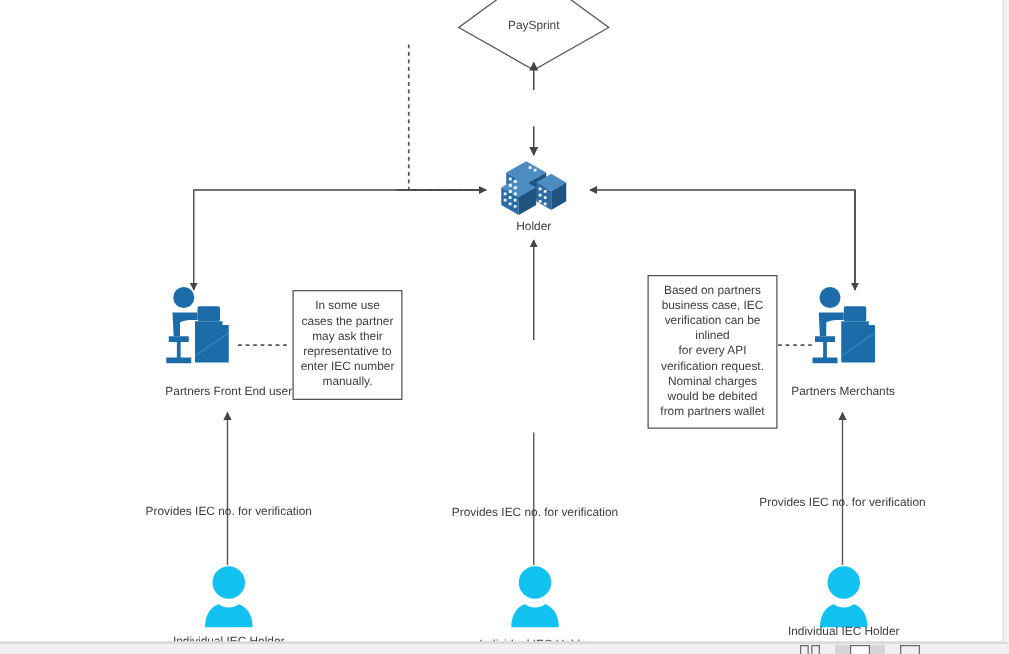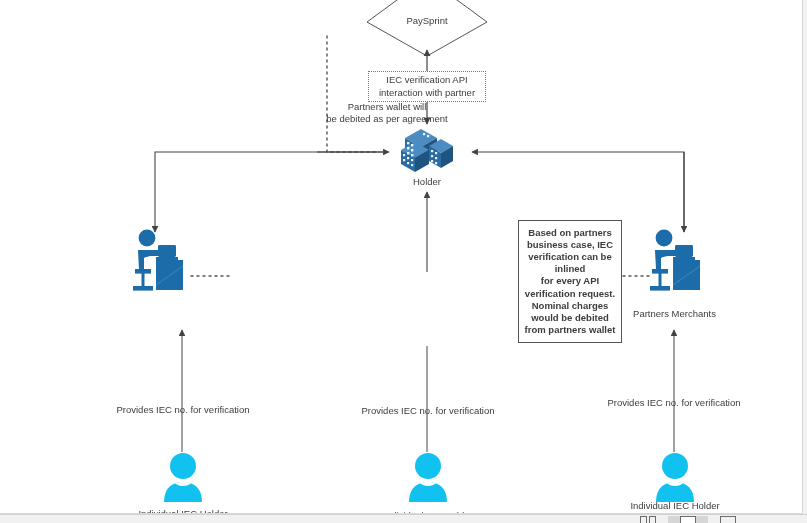--- a/index.html
+++ b/index.html
@@ -23,21 +23,20 @@
     border:1px solid #555;
     background:#fff;
     font-size:9.5px;
     color:#3c3c3c;
     line-height:12.2px;
     text-align:center;
     white-space:pre-line;
     display:flex;align-items:center;justify-content:center;
     box-sizing:border-box;
     padding:2px 3px;
-    font-weight:bold;
   }
   .dotbox{
     position:absolute;
     border:1px dotted #777;
     background:#fff;
     font-size:9.5px;color:#3c3c3c;line-height:12.5px;
     text-align:center;white-space:pre-line;
     display:flex;align-items:center;justify-content:center;
     box-sizing:border-box;
   }
@@ -175,31 +174,34 @@
       <path d="M13 31 C16 35 26 35 29 31 C26 29.5 16 29.5 13 31 Z" fill="#ffffff"></path>
     </svg>
     <svg class="icon" style="left:637px;top:452px;" width="42" height="50" viewBox="0 0 42 50">
       <circle cx="21" cy="14" r="13" fill="#11c2f0"></circle>
       <path d="M2 50 C2 36 10 30 21 30 C32 30 40 36 40 50 Z" fill="#11c2f0"></path>
       <path d="M13 31 C16 35 26 35 29 31 C26 29.5 16 29.5 13 31 Z" fill="#ffffff"></path>
     </svg>
 
     <div class="plain" style="left:360px;top:15px;width:100px;">PaySprint</div>
 
-    <div class="dotbox" style="left:351px;top:71px;width:118px;height:31px;">IEC verification API
-interaction with partner</div>
-
-    <div class="plain" style="left:240px;top:101px;width:260px;text-align:center;">Partners wallet will
-be debited as per agreement</div>
+
 
     <div class="plain" style="left:375px;top:176px;width:70px;">Holder</div>
 
+    <div class="plain" style="left:88px;top:308px;width:156px;">Partners Front End user</div>
 
     <div class="plain" style="left:600px;top:308px;width:115px;">Partners Merchants</div>
 
+    <div class="boxtext" style="left:217px;top:232px;width:88px;height:88px;">In some use
+cases the partner
+may ask their
+representative to
+enter IEC number
+manually.</div>
 
 
     <div class="boxtext" style="left:501px;top:220px;width:104px;height:123px;">Based on partners
 business case, IEC
 verification can be
 inlined
 for every API
 verification request.
 Nominal charges
 would be debited

